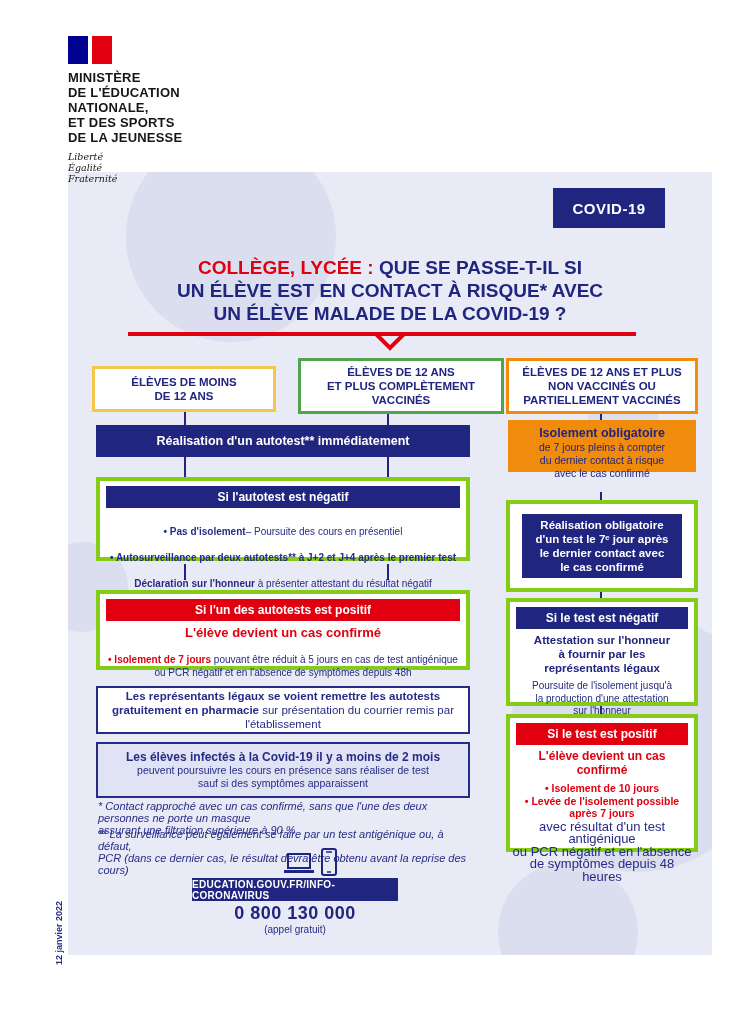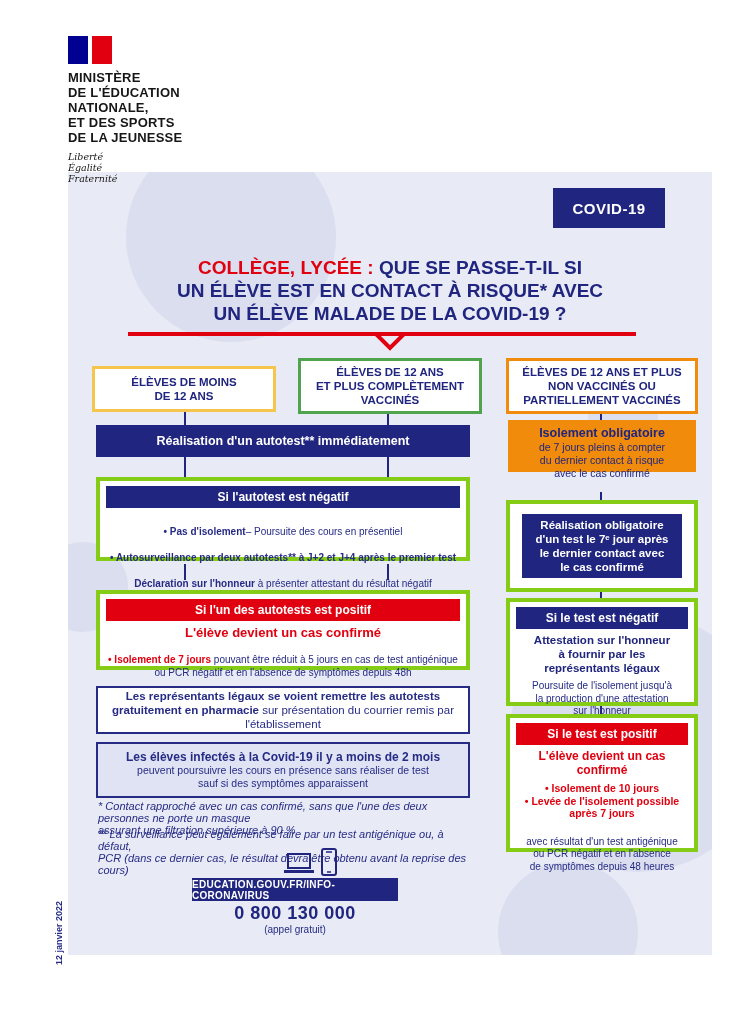--- a/index.html
+++ b/index.html
@@ -31,21 +31,21 @@
           font-weight:bold; font-size:19px; line-height:23px; color:#20257F; }
   .title .red{ color:#E1000F; }
   .title-arrow{ position:absolute; left:128px; top:331px; }
 
   
   .col-head{ position:absolute; background:#fff; color:#20257F; font-weight:bold;
           font-size:11.5px; line-height:14px; text-align:center;
           display:flex; align-items:center; justify-content:center; }
   .pre{ white-space:pre-line; }
   .ch1{ left:92px; top:366px; width:184px; height:46px; border:3px solid #F6C54B; }
-  .ch2{ left:298px; top:358px; width:184px; height:56px; border:3px solid #4FA44D;text-align:center; }
+  .ch2{ left:298px; top:358px; width:206px; height:56px; border:3px solid #4FA44D;text-align:center; }
   .ch3{ left:506px; top:358px; width:192px; height:56px; border:3px solid #F08B0C; }
 
   .conn{ position:absolute; width:2px; background:#20257F; }
 
   
   .bar-autotest{ position:absolute; left:96px; top:425px; width:374px; height:32px;
           background:#20257F; color:#fff; font-weight:bold; font-size:12.5px;
           display:flex; align-items:center; justify-content:center; }
   .wbox{ position:absolute; background:#fff; border:4px solid #84cc16; }
   .inner-bar{ margin:5px 6px 4px; height:22px; color:#fff; font-weight:bold;
@@ -225,21 +225,21 @@
 sur l'honneur</div>
   </div>
 
   <div class="wbox rpos">
     <div class="inner-bar red-bar">Si le test est positif</div>
     <div class="rbold rredb pre" style="font-size:12px;">L'élève devient un cas
 confirmé</div>
     <div class="rreg rredb pre" style="font-size:10.5px;">• Isolement de 10 jours
 • Levée de l'isolement possible
 après 7 jours</div>
-    <div class="rreg pre" style="margin-top:16px; font-size:10px;">avec résultat d'un test antigénique
+    <div class="rreg pre" style="margin-top:1px; font-size:13px;">avec résultat d'un test antigénique
 ou PCR négatif et en l'absence
 de symptômes depuis 48 heures</div>
   </div>
 
   <div class="devices">
     <svg width="32" height="24" viewBox="0 0 32 24">
       <rect x="5" y="2" width="22" height="14" fill="none" stroke="#20257F" stroke-width="2"></rect>
       <rect x="1" y="18" width="30" height="3" fill="#20257F"></rect>
     </svg>
     <svg width="16" height="28" viewBox="0 0 16 28">

